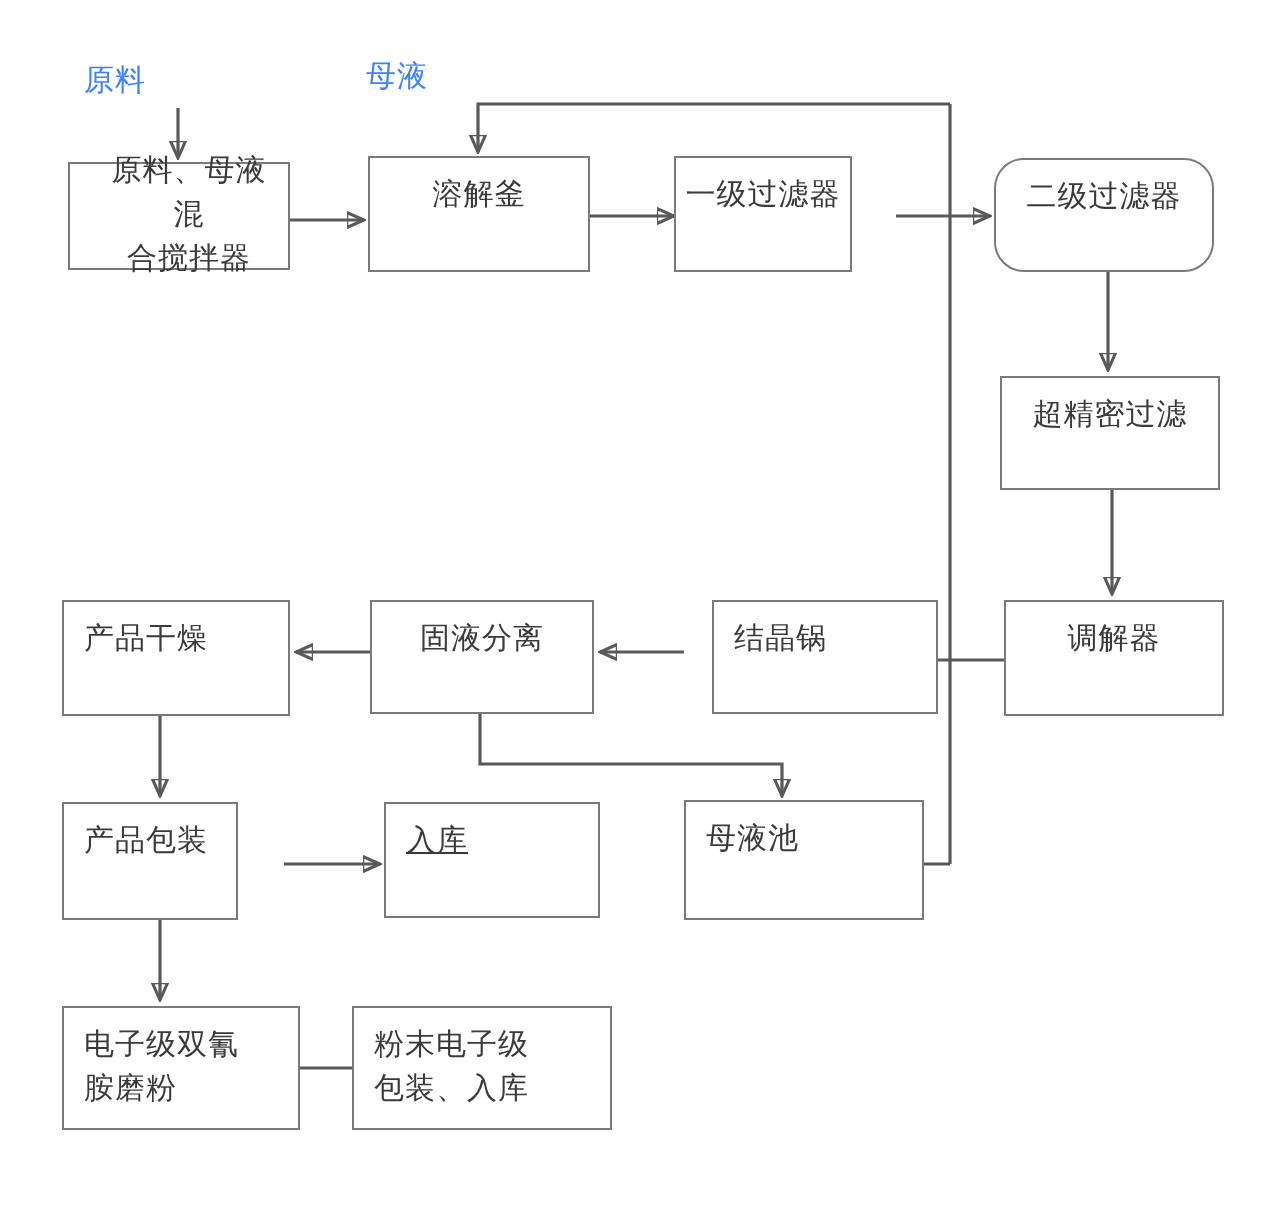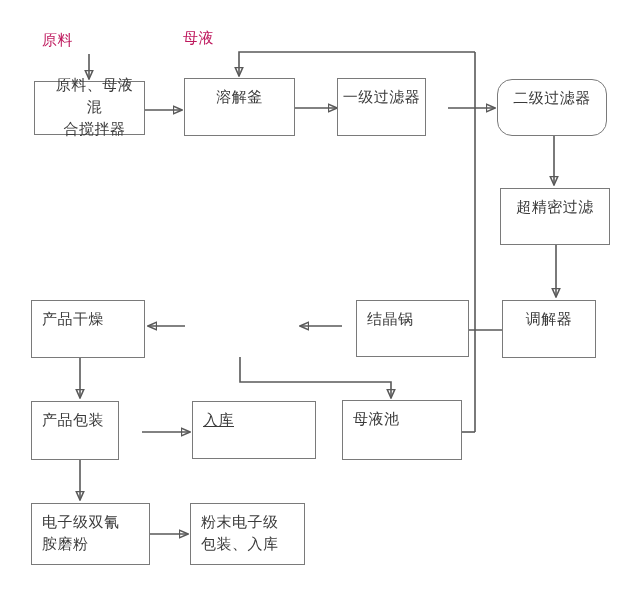--- a/index.html
+++ b/index.html
@@ -38,21 +38,21 @@
   .node.top-align {
     align-items: flex-start;
     padding-top: 8px;
   }
   .node-label {
     display: block;
     white-space: pre-line;
   }
   .free-label {
     position: absolute;
-    color: #be185d;
+    color: #3b82f6;
     font-size: 15px;
     letter-spacing: 0.5px;
     white-space: nowrap;
   }
   svg.wires {
     position: absolute;
     left: 0;
     top: 0;
     width: 640px;
     height: 603px;
@@ -129,48 +129,51 @@
   </div>
 
   <div class="node top-align" style="left:497px; top:79px; width:110px; height:57px;border-radius:15px;">
     <span class="node-label">二级过滤器</span>
   </div>
 
   <div class="node top-align" style="left:500px; top:188px; width:110px; height:57px;">
     <span class="node-label">超精密过滤</span>
   </div>
 
-  <div class="node top-align" style="left:502px; top:300px; width:94px; height:58px;">
+  <div class="node top-align" style="left:502px; top:300px; width:110px; height:58px;">
     <span class="node-label">调解器</span>
   </div>
 
   <div class="node top-align left-align" style="left:356px; top:300px; width:113px; height:57px;">
     <span class="node-label">结晶锅</span>
   </div>
 
+  <div class="node top-align" style="left:185px; top:300px; width:112px; height:57px;">
+    <span class="node-label">固液分离</span>
+  </div>
 
   <div class="node top-align left-align" style="left:31px; top:300px; width:114px; height:58px;">
     <span class="node-label">产品干燥</span>
   </div>
 
   <div class="node top-align left-align" style="left:31px; top:401px; width:88px; height:59px;">
     <span class="node-label">产品包装</span>
   </div>
 
-  <div class="node top-align left-align" style="left:192px; top:401px; width:124px; height:58px;text-decoration:underline;">
+  <div class="node top-align left-align" style="left:192px; top:401px; width:108px; height:58px;text-decoration:underline;">
     <span class="node-label">入库</span>
   </div>
 
   <div class="node top-align left-align" style="left:342px; top:400px; width:120px; height:60px;">
     <span class="node-label">母液池</span>
   </div>
 
   <div class="node top-align left-align" style="left:31px; top:503px; width:119px; height:62px;">
     <span class="node-label">电子级双氰
 胺磨粉</span>
   </div>
 
-  <div class="node top-align left-align" style="left:190px; top:503px; width:115px; height:62px;">
+  <div class="node top-align left-align" style="left:176px; top:503px; width:130px; height:62px;">
     <span class="node-label">粉末电子级
 包装、入库</span>
   </div>
 
 </div>
 
 </body></html>

